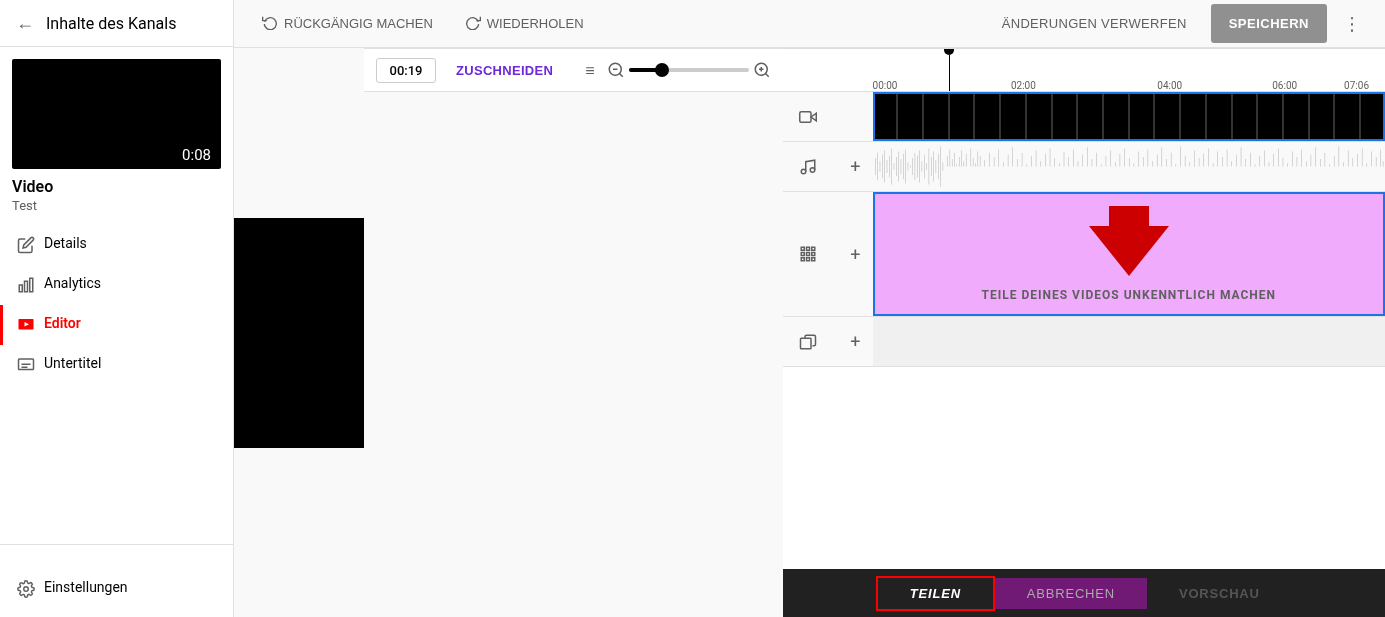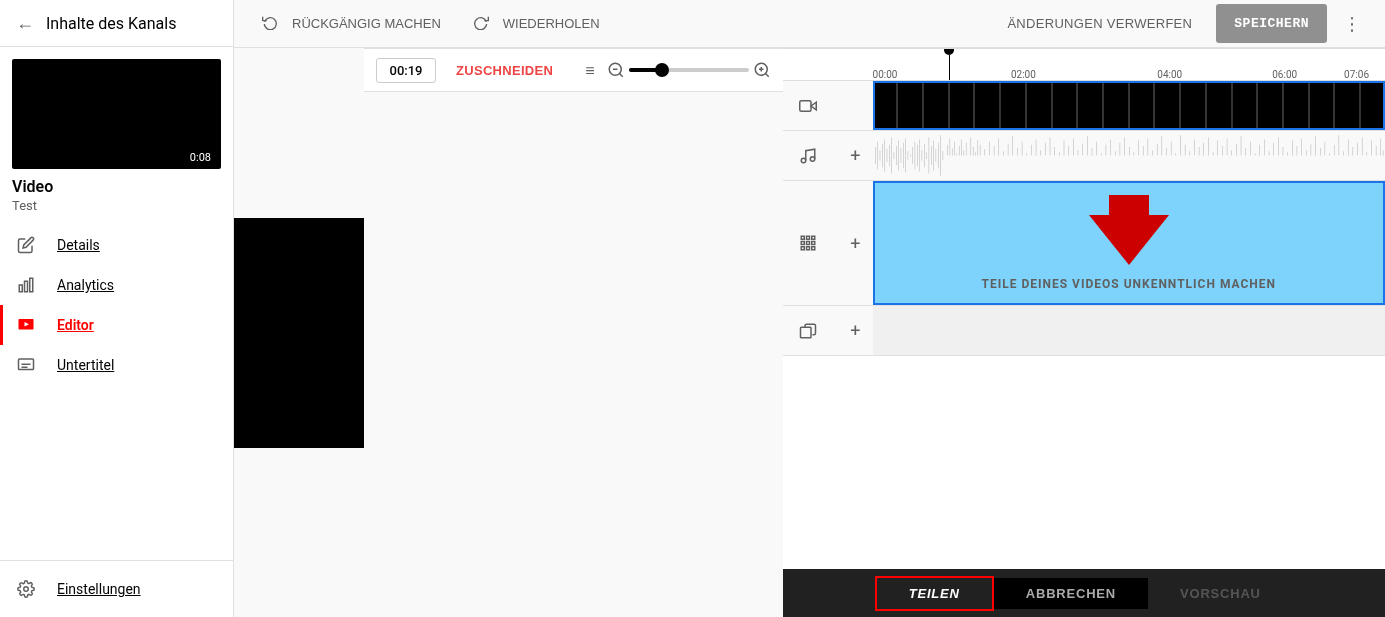--- a/index.html
+++ b/index.html
@@ -30,21 +30,21 @@
       border-radius: 2px;
       position: relative;
       overflow: hidden;
     }
     .video-duration {
       position: absolute;
       bottom: 4px;
       right: 6px;
       background: rgba(0,0,0,0.8);
       color: #fff;
-      font-size: 11px;
+      font-size: 15px;
       padding: 1px 4px;
       border-radius: 2px;
       margin-left: 40px;
     }
     .video-title {
       padding: 0 12px 2px;
       font-size: 16px;
       font-weight: 600;
       color: #030303;
     }
@@ -53,29 +53,27 @@
       font-size: 13px;
       color: #606060;
     }
     .nav-items {
       display: flex;
       flex-direction: column;
       flex: 1;
     }
     .nav-item {
       display: flex;
-      align-items: center;
       padding: 10px 16px;
-      gap: 21px;
+      gap: 8px;
       cursor: pointer;
       font-size: 14px;
       color: #030303;
       border-radius: 0;
       position: relative;
-      text-decoration: underline;
     }
     .nav-item.active {
       color: #ff0000;
       font-weight: 600;
     }
     .nav-item.active::before {
       content: '';
       position: absolute;
       left: 0;
       top: 0;
@@ -86,21 +84,21 @@
     .nav-item .icon {
       width: 20px;
       height: 20px;
       display: flex;
       align-items: center;
       justify-content: center;
       color: inherit;
     }
     .nav-bottom {
       border-top: 1px solid #e0e0e0;
-      padding-top: 8px;
+      padding-top: 24px;
       padding-bottom: 8px;
     }
 
     
     .main {
       flex: 1;
       display: flex;
       flex-direction: column;
       background: #f9f9f9;
       overflow: hidden;
@@ -112,21 +110,21 @@
       align-items: center;
       padding: 0 16px;
       height: 48px;
       background: #f9f9f9;
       border-bottom: 1px solid #e0e0e0;
       gap: 8px;
     }
     .toolbar-btn {
       display: flex;
       align-items: center;
-      gap: 14px;
+      gap: 6px;
       padding: 6px 12px;
       background: transparent;
       border: none;
       cursor: pointer;
       font-size: 13px;
       color: #606060;
       border-radius: 3px;
     }
     .toolbar-spacer { flex: 1; }
     .btn-discard {
@@ -143,21 +141,20 @@
     .btn-save {
       background: #909090;
       border: none;
       cursor: pointer;
       font-size: 13px;
       color: #fff;
       padding: 12px 18px;
       border-radius: 3px;
       font-weight: 600;
       letter-spacing: 0.5px;
-      font-family: Liberation Mono, monospace;
     }
     .btn-more {
       background: transparent;
       border: none;
       cursor: pointer;
       font-size: 18px;
       color: #606060;
       padding: 6px 8px;
     }
 
@@ -206,21 +203,21 @@
       background: #fff;
       min-width: 60px;
       text-align: center;
     }
     .zuschneiden-btn {
       background: transparent;
       border: none;
       cursor: pointer;
       font-size: 13px;
       font-weight: 600;
-      color: #ef4444;
+      color: #6d28d9;
       letter-spacing: 0.3px;
       padding: 4px 8px;
     }
     .timeline-spacer { flex: 1; }
     .hamburger-icon {
       color: #606060;
       font-size: 16px;
     }
     .zoom-controls {
       display: flex;
@@ -263,21 +260,21 @@
 
     
     .timeline-section {
       background: #fff;
       border-top: 1px solid #ddd;
       position: relative;
     }
     .timeline-ruler {
       display: flex;
       align-items: flex-start;
-      height: 32px;
+      height: 43px;
       background: #fff;
       border-bottom: 1px solid #ddd;
       padding-left: 90px;
       position: relative;
       overflow: hidden;
     }
 
     
     .track-container {
       display: flex;
@@ -351,25 +348,25 @@
       border: 2px solid #f00;
       color: #fff;
       font-size: 13px;
       font-weight: 700;
       padding: 8px 32px;
       cursor: pointer;
       letter-spacing: 0.8px;
       font-style: italic;
     }
     .btn-abbrechen {
-      background: #000000;
+      background: #701a75;
       border: none;
       color: #aaa;
       font-size: 13px;
-      font-weight: 700;
+      font-weight: 400;
       padding: 8px 32px;
       cursor: pointer;
       letter-spacing: 0.8px;
     }
     .btn-vorschau {
       background: #212121;
       border: none;
       color: #555;
       font-size: 13px;
       font-weight: 600;
@@ -775,21 +772,21 @@
                   <rect x="3" y="10" width="4" height="4"></rect>
                     <rect x="10" y="10" width="4" height="4"></rect>
                     <rect x="17" y="10" width="4" height="4"></rect>
                   <rect x="3" y="17" width="4" height="4"></rect>
                     <rect x="10" y="17" width="4" height="4"></rect>
                     <rect x="17" y="17" width="4" height="4"></rect>
                 </svg>
               </span>
               <span class="track-add">+</span>
             </div>
-            <div class="track-content" style="position:relative; background:#7dd3fc; display:flex; align-items:center; justify-content:center; border: 2px solid #1a73e8;">
+            <div class="track-content" style="position:relative; background:#f0abfc; display:flex; align-items:center; justify-content:center; border: 2px solid #1a73e8;">
               <div style="display:flex; flex-direction:column; align-items:center; justify-content:center; width:100%; padding:12px;">
 
                 <div style="margin-bottom:8px;">
                   <svg width="80" height="70" viewBox="0 0 80 70">
                     <polygon points="40,70 0,20 20,20 20,0 60,0 60,20 80,20" fill="#cc0000"></polygon>
                   </svg>
                 </div>
                 <span style="font-size:12px; font-weight:700; color:#606060; letter-spacing:1px; text-align:center;">TEILE DEINES VIDEOS UNKENNTLICH MACHEN</span>
               </div>
             </div>

